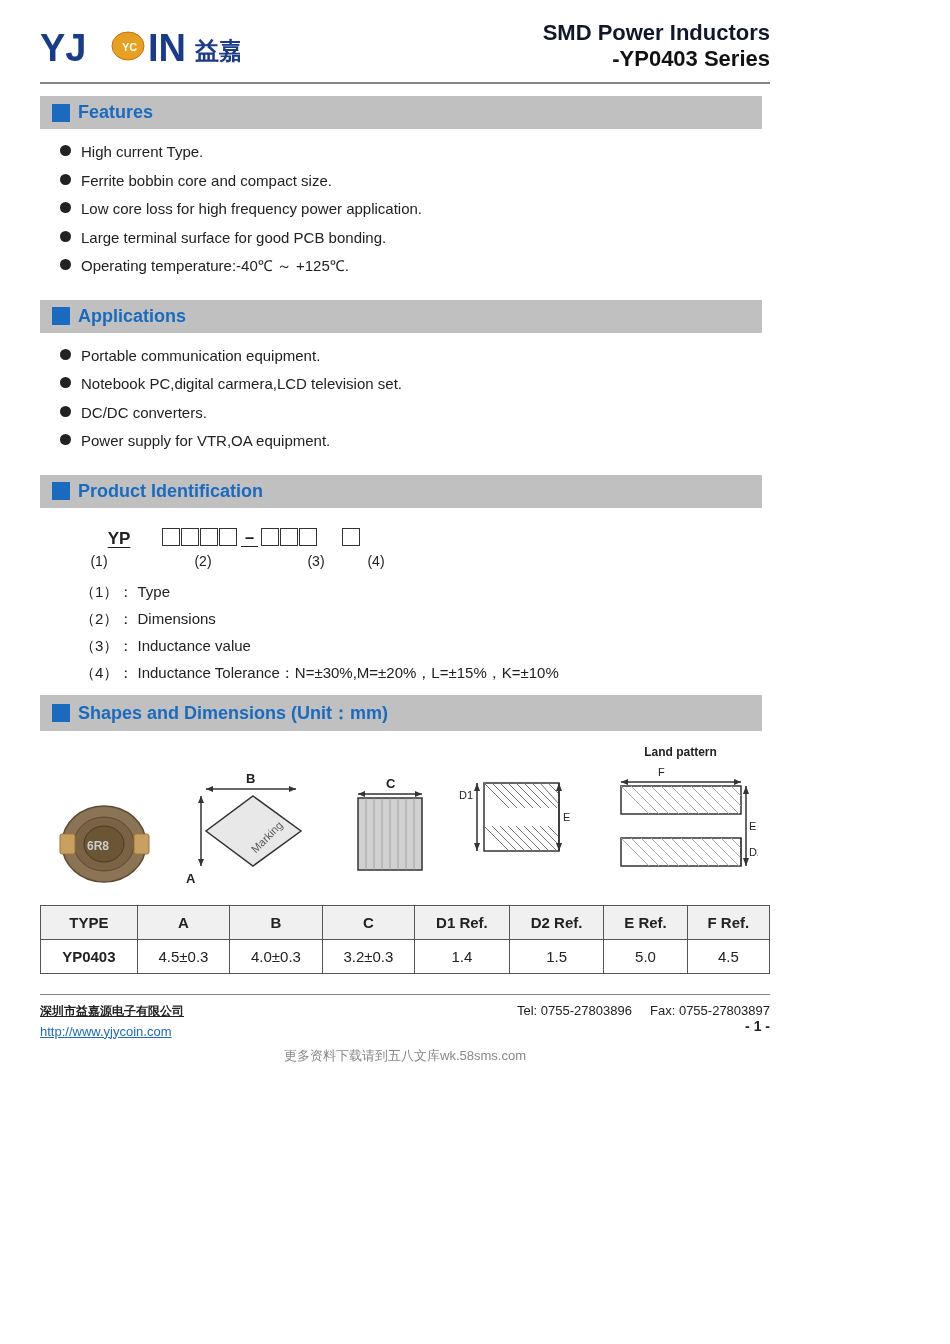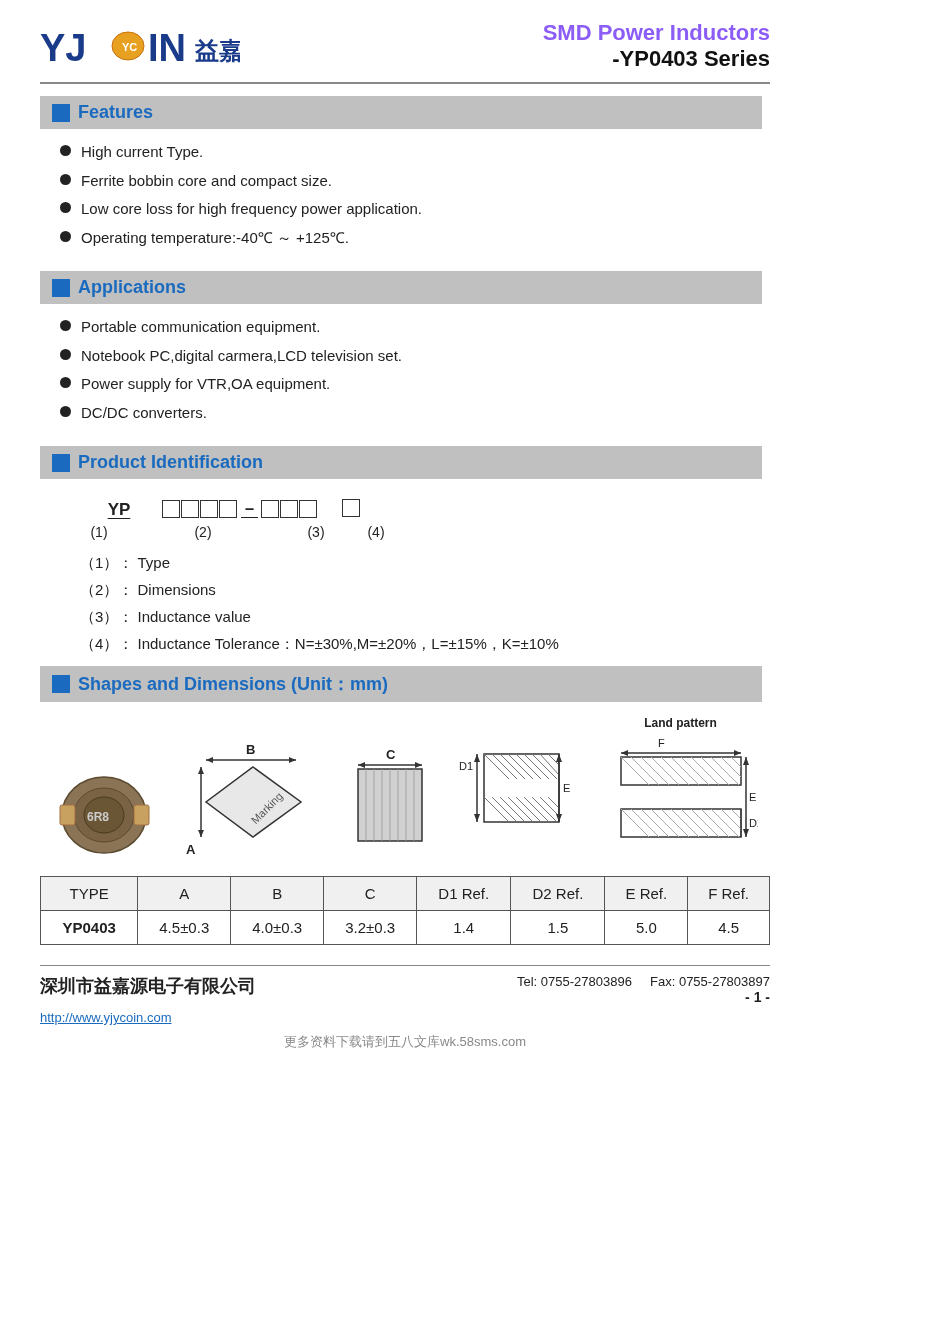--- a/index.html
+++ b/index.html
@@ -33,21 +33,21 @@
       display: flex;
       align-items: center;
       gap: 10px;
     }
     .header-title-block {
       text-align: right;
     }
     .header-title-line1 {
       font-size: 22px;
       font-weight: bold;
-      color: #8b5cf6;
+      color: #0f172a;
     }
     .header-title-line2 {
       font-size: 22px;
       font-weight: bold;
       color: #111;
     }
 
     
     .section-header {
       background: #c0c0c0;
@@ -132,43 +132,44 @@
       border-collapse: collapse;
       margin-top: 14px;
       font-size: 15px;
     }
     .dim-table th, .dim-table td {
       border: 1px solid #555;
       padding: 8px 12px;
       text-align: center;
     }
     .dim-table th {
-      font-weight: normal;
+      font-weight: bold;
       background: #f0f0f0;
     }
     .dim-table td:first-child {
       font-weight: bold;
     }
 
     
     .footer {
       margin-top: 20px;
       border-top: 1px solid #888;
       padding-top: 8px;
       display: flex;
       justify-content: space-between;
       align-items: flex-start;
     }
     .footer-left {
       font-size: 13px;
     }
     .footer-company {
       font-weight: bold;
-      font-size: 18px;
-      margin-bottom: 12px;
+      font-size: 12px;
+      margin-bottom: 4px;
+      text-decoration: underline;
     }
     .footer-link {
       color: #1a6bbf;
       text-decoration: underline;
       font-size: 13px;
     }
     .footer-right {
       font-size: 13px;
       text-align: right;
     }
@@ -228,44 +229,48 @@
     <li>
       <span class="bullet-dot"></span>
       <span>Ferrite bobbin core and compact size.</span>
     </li>
     <li>
       <span class="bullet-dot"></span>
       <span>Low core loss for high frequency power application.</span>
     </li>
     <li>
       <span class="bullet-dot"></span>
+      <span>Large terminal surface for good PCB bonding.</span>
+    </li>
+    <li>
+      <span class="bullet-dot"></span>
       <span>Operating temperature:-40℃  ～ +125℃.</span>
     </li>
   </ul>
 
   <div class="section-header">
     <span class="section-header-icon"></span>
     <span class="section-header-title">Applications</span>
   </div>
   <ul class="bullet-list">
     <li>
       <span class="bullet-dot"></span>
       <span>Portable communication equipment.</span>
     </li>
     <li>
       <span class="bullet-dot"></span>
       <span>Notebook PC,digital carmera,LCD television set.</span>
     </li>
     <li>
       <span class="bullet-dot"></span>
+      <span>DC/DC converters.</span>
+    </li>
+    <li>
+      <span class="bullet-dot"></span>
       <span>Power supply for VTR,OA equipment.</span>
-    </li>
-    <li>
-      <span class="bullet-dot"></span>
-      <span>DC/DC converters.</span>
     </li>
   </ul>
 
   <div class="section-header">
     <span class="section-header-icon"></span>
     <span class="section-header-title">Product Identification</span>
   </div>
 
   <div class="product-id-diagram">
     <div class="pid-row">

